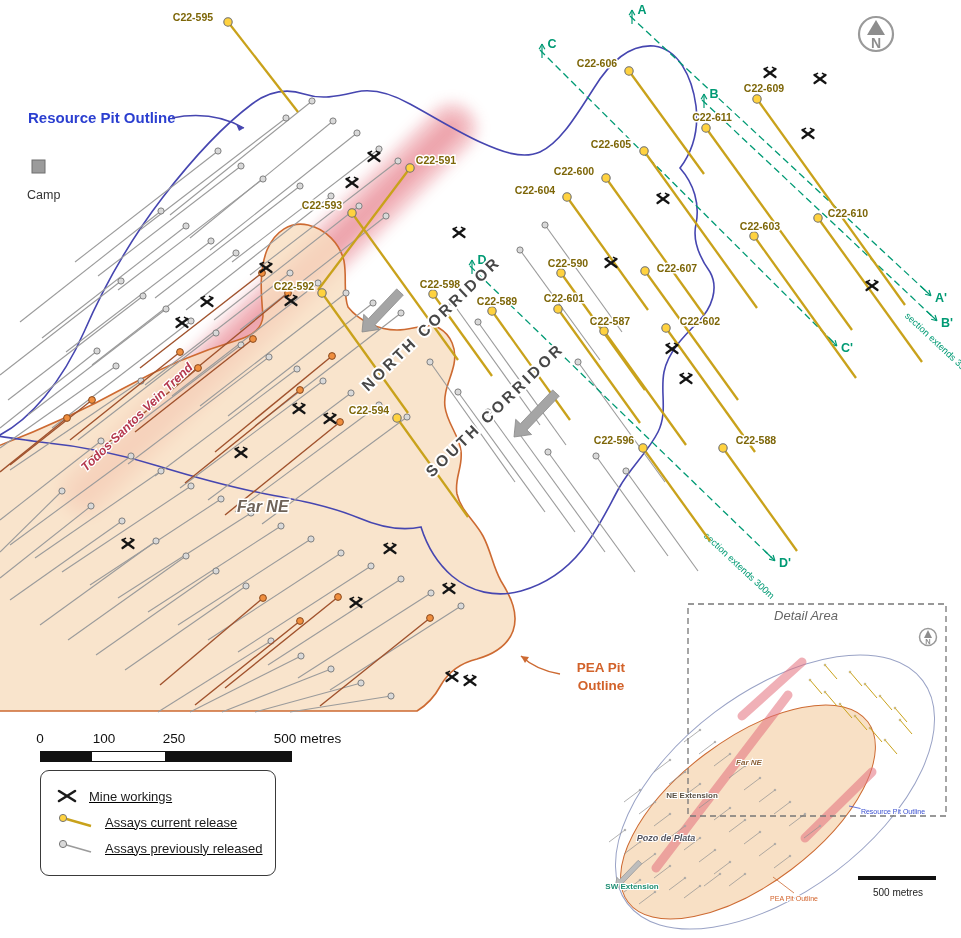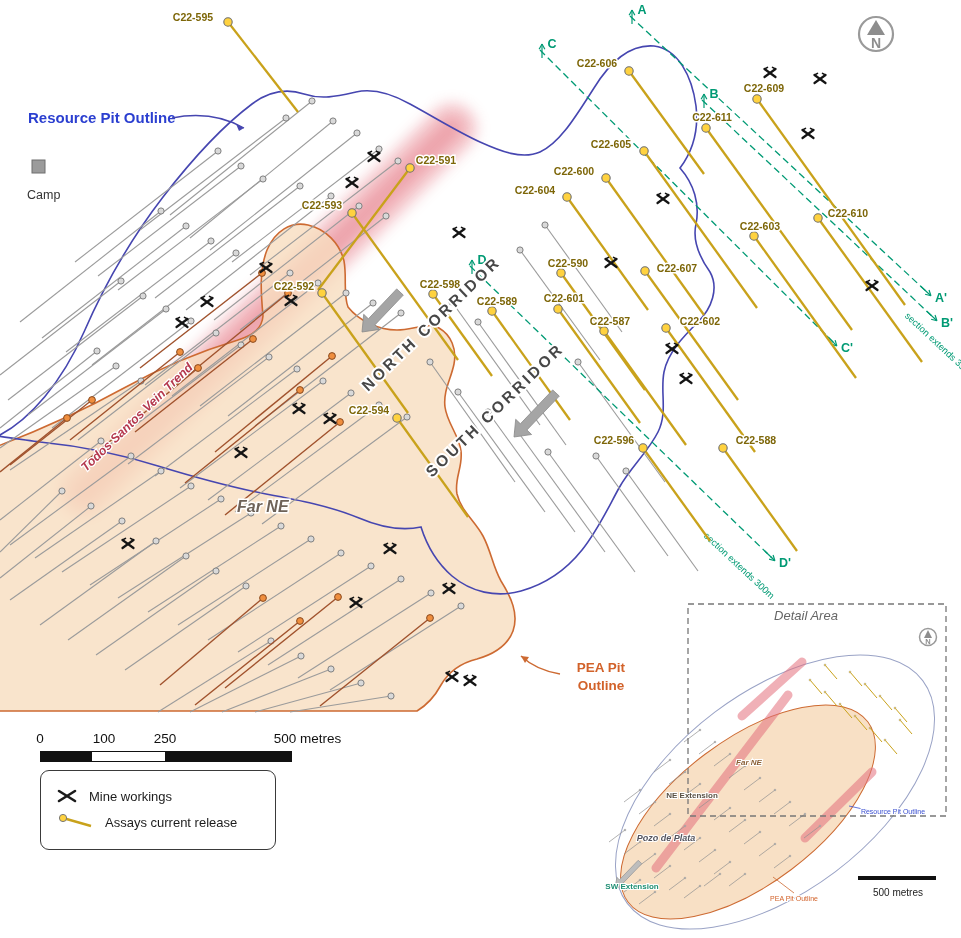--- a/index.html
+++ b/index.html
@@ -4,29 +4,29 @@
 <style>
   html,body{margin:0;padding:0;background:#fff;}
   body{width:961px;height:938px;position:relative;font-family:"Liberation Sans",sans-serif;overflow:hidden;}
   .page{position:absolute;inset:0;width:961px;height:938px;background:#fff;}
   #map-svg{position:absolute;left:0;top:0;}
   #map-svg text{font-family:"Liberation Sans",sans-serif;}
 
   
   .scalebar{position:absolute;left:40px;top:731px;width:340px;height:34px;}
   .sb-tick{position:absolute;top:0;font-size:13.5px;color:#111;transform:translateX(-50%);white-space:nowrap;}
-  .sb-t0{left:0px;} .sb-t1{left:64px;} .sb-t2{left:125px;} .sb-t3{left:250px;transform:translateX(-24%);}
+  .sb-t0{left:0px;} .sb-t1{left:64px;} .sb-t2{left:134px;} .sb-t3{left:250px;transform:translateX(-24%);}
   .sb-bar{position:absolute;left:0;top:20px;width:250px;height:9px;border:1.2px solid #111;display:flex;background:#fff;}
   .sb-seg{height:100%;}
   .sb-seg.black{background:#111;} .sb-seg.white{background:#fff;}
   .sb-s0{width:50px;} .sb-s1{width:75px;border-left:1.2px solid #111;border-right:1.2px solid #111;box-sizing:border-box;} .sb-s2{width:125px;}
 
   
   .legend{position:absolute;left:40px;top:770px;width:236px;background:#fff;border:1.6px solid #3a3a3a;border-radius:9px;padding:12px 14px 14px 14px;box-sizing:border-box;}
-  .lg-row{display:flex;align-items:center;gap:10px;height:26px;}
+  .lg-row{display:flex;align-items:center;gap:10px;height:26px;text-decoration:underline;}
   .lg-row.header{height:28px;margin-top:2px;}
   .lg-label{font-size:13px;color:#1c1c1c;white-space:nowrap;}
   .lg-sw, .lg-mine{flex:0 0 auto;}
 </style>
 </head>
 <body>
 
 <div class="page">
 
   <svg id="map-svg" width="961" height="938" viewBox="0 0 961 938">
@@ -652,15 +652,22 @@
       </svg>
       <span class="lg-label">Mine workings</span>
     </div>
     <div class="lg-row">
       <svg class="lg-sw" width="40" height="18">
         <line x1="8" y1="5" x2="36" y2="13" stroke="#c9a21b" stroke-width="2.4"></line>
           <circle cx="8" cy="5" r="3.6" fill="#ffd23f" stroke="#777" stroke-width="1"></circle>
       </svg>
       <span class="lg-label">Assays current release</span>
     </div>
+    <div class="lg-row">
+      <svg class="lg-sw" width="40" height="18">
+        <line x1="8" y1="5" x2="36" y2="13" stroke="#9b9b9b" stroke-width="1.6"></line>
+          <circle cx="8" cy="5" r="3.6" fill="#d9d9d9" stroke="#777" stroke-width="1"></circle>
+      </svg>
+      <span class="lg-label">Assays previously released</span>
+    </div>
   </div>
 
 </div>
 
 </body></html>

